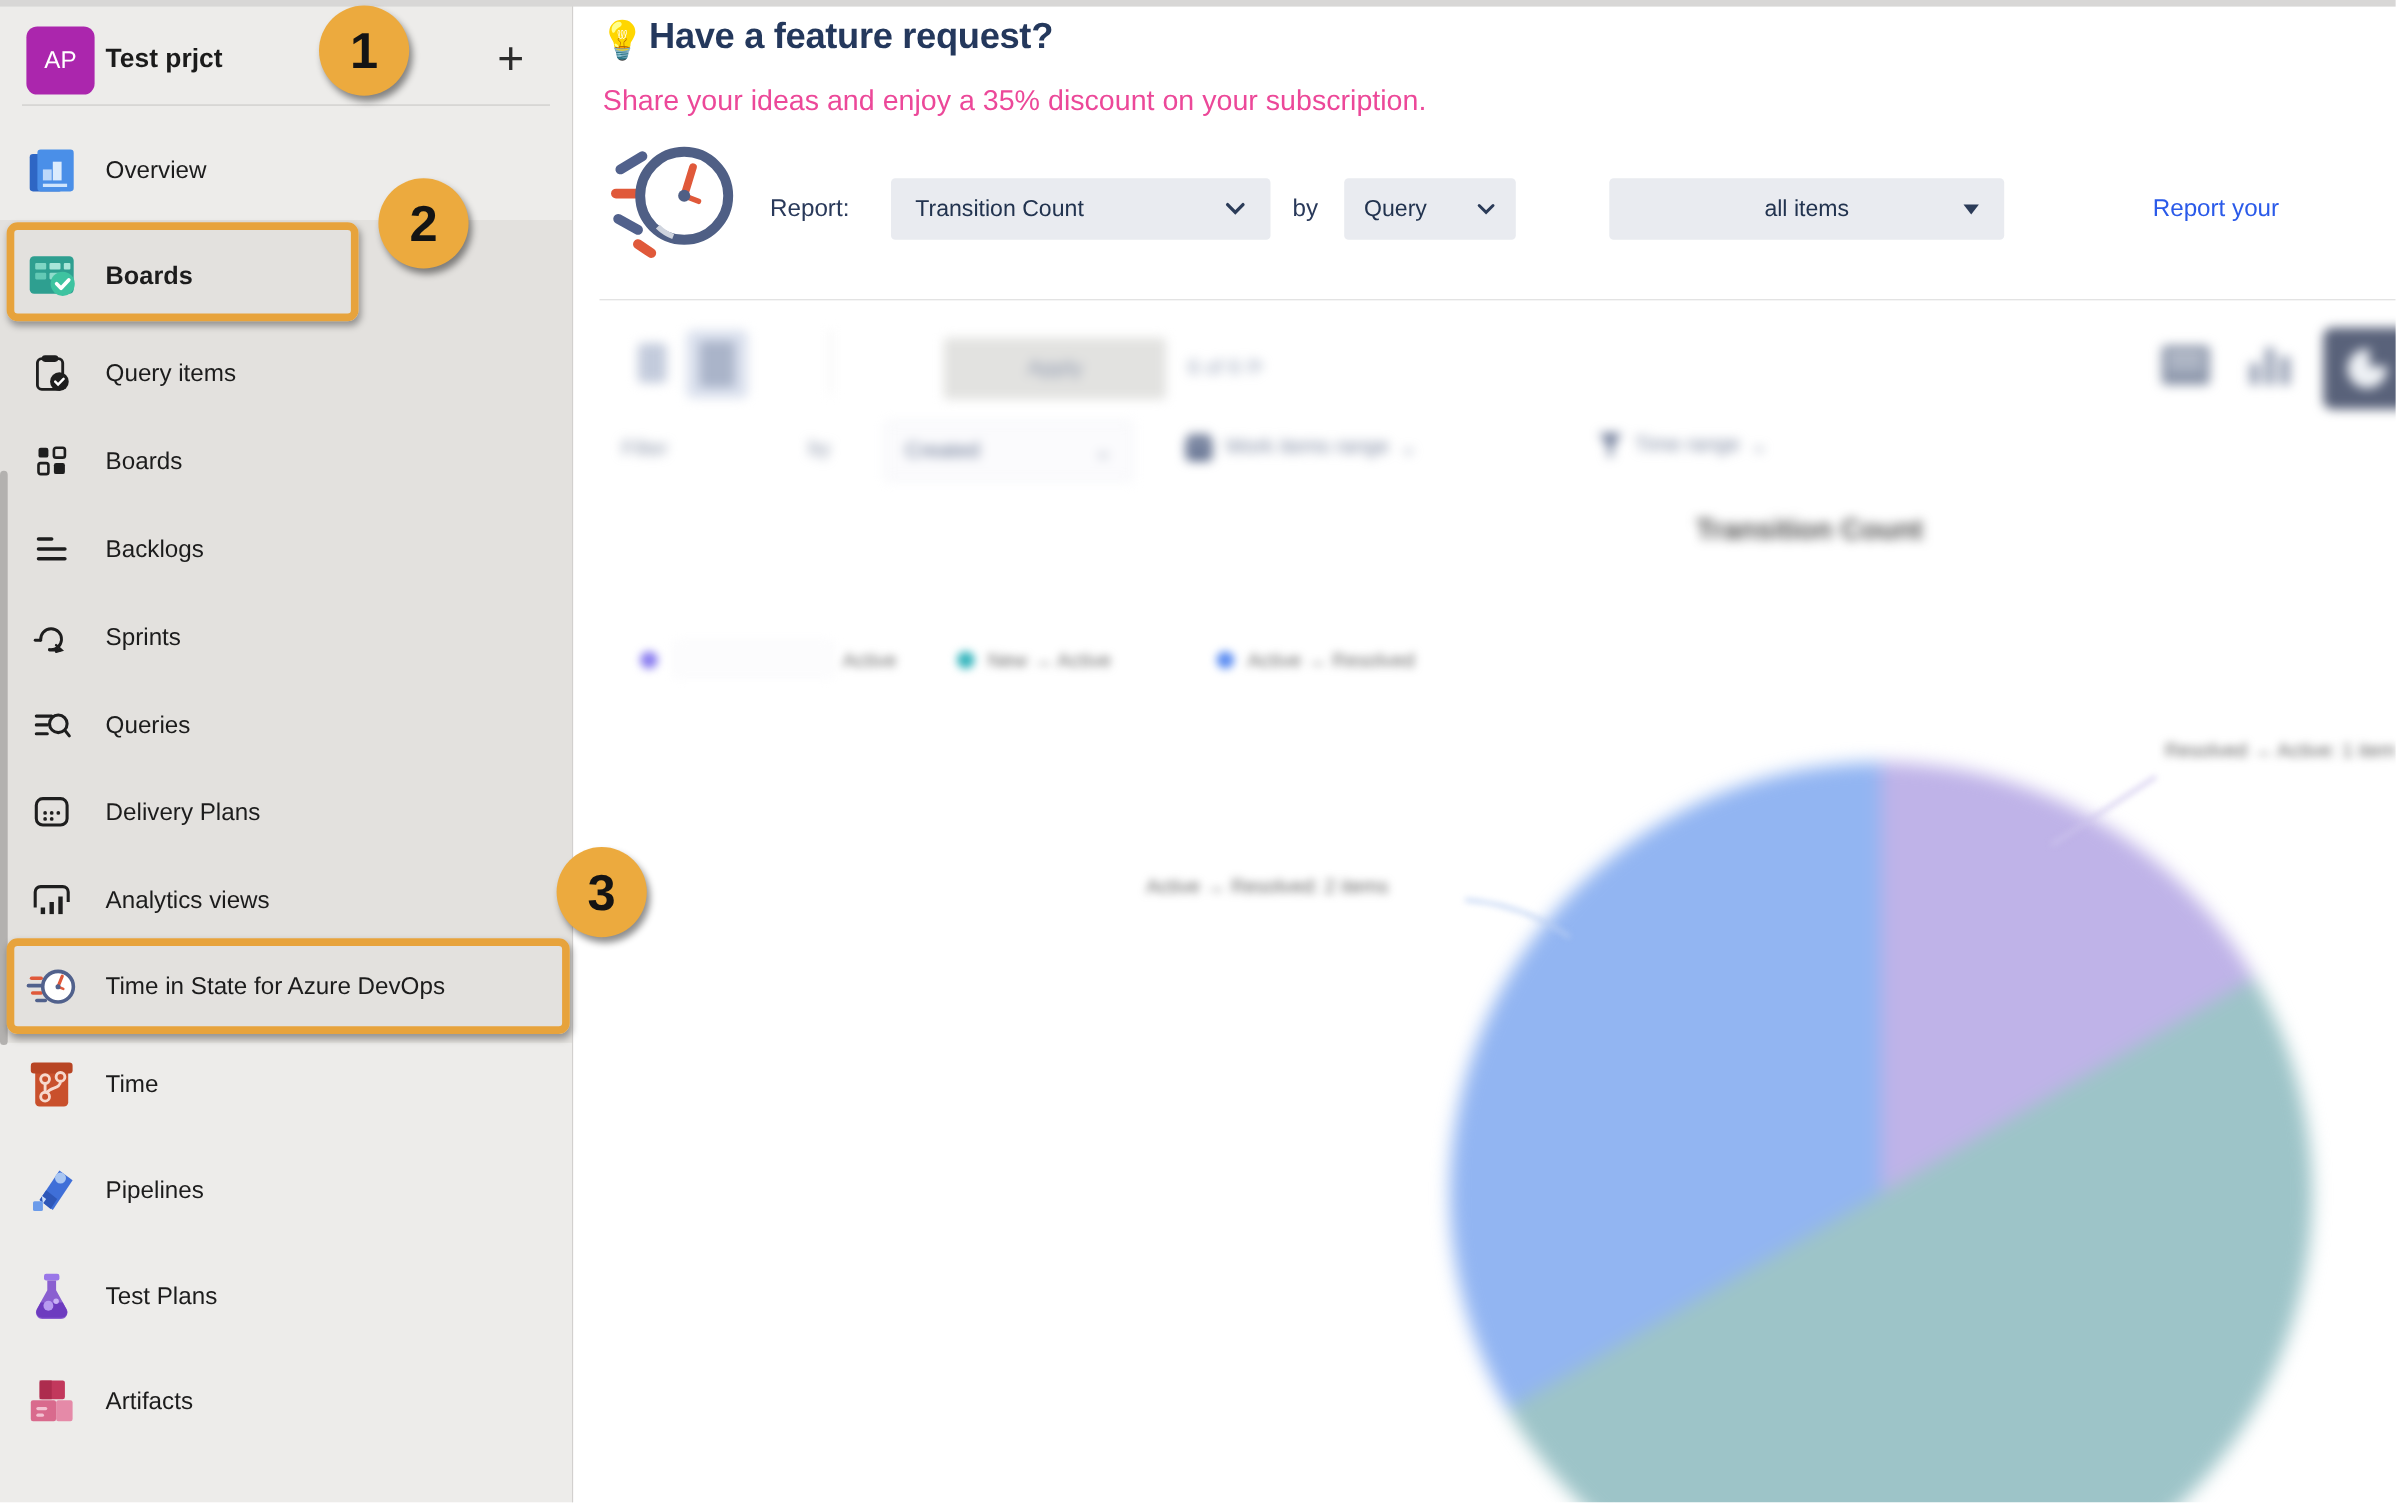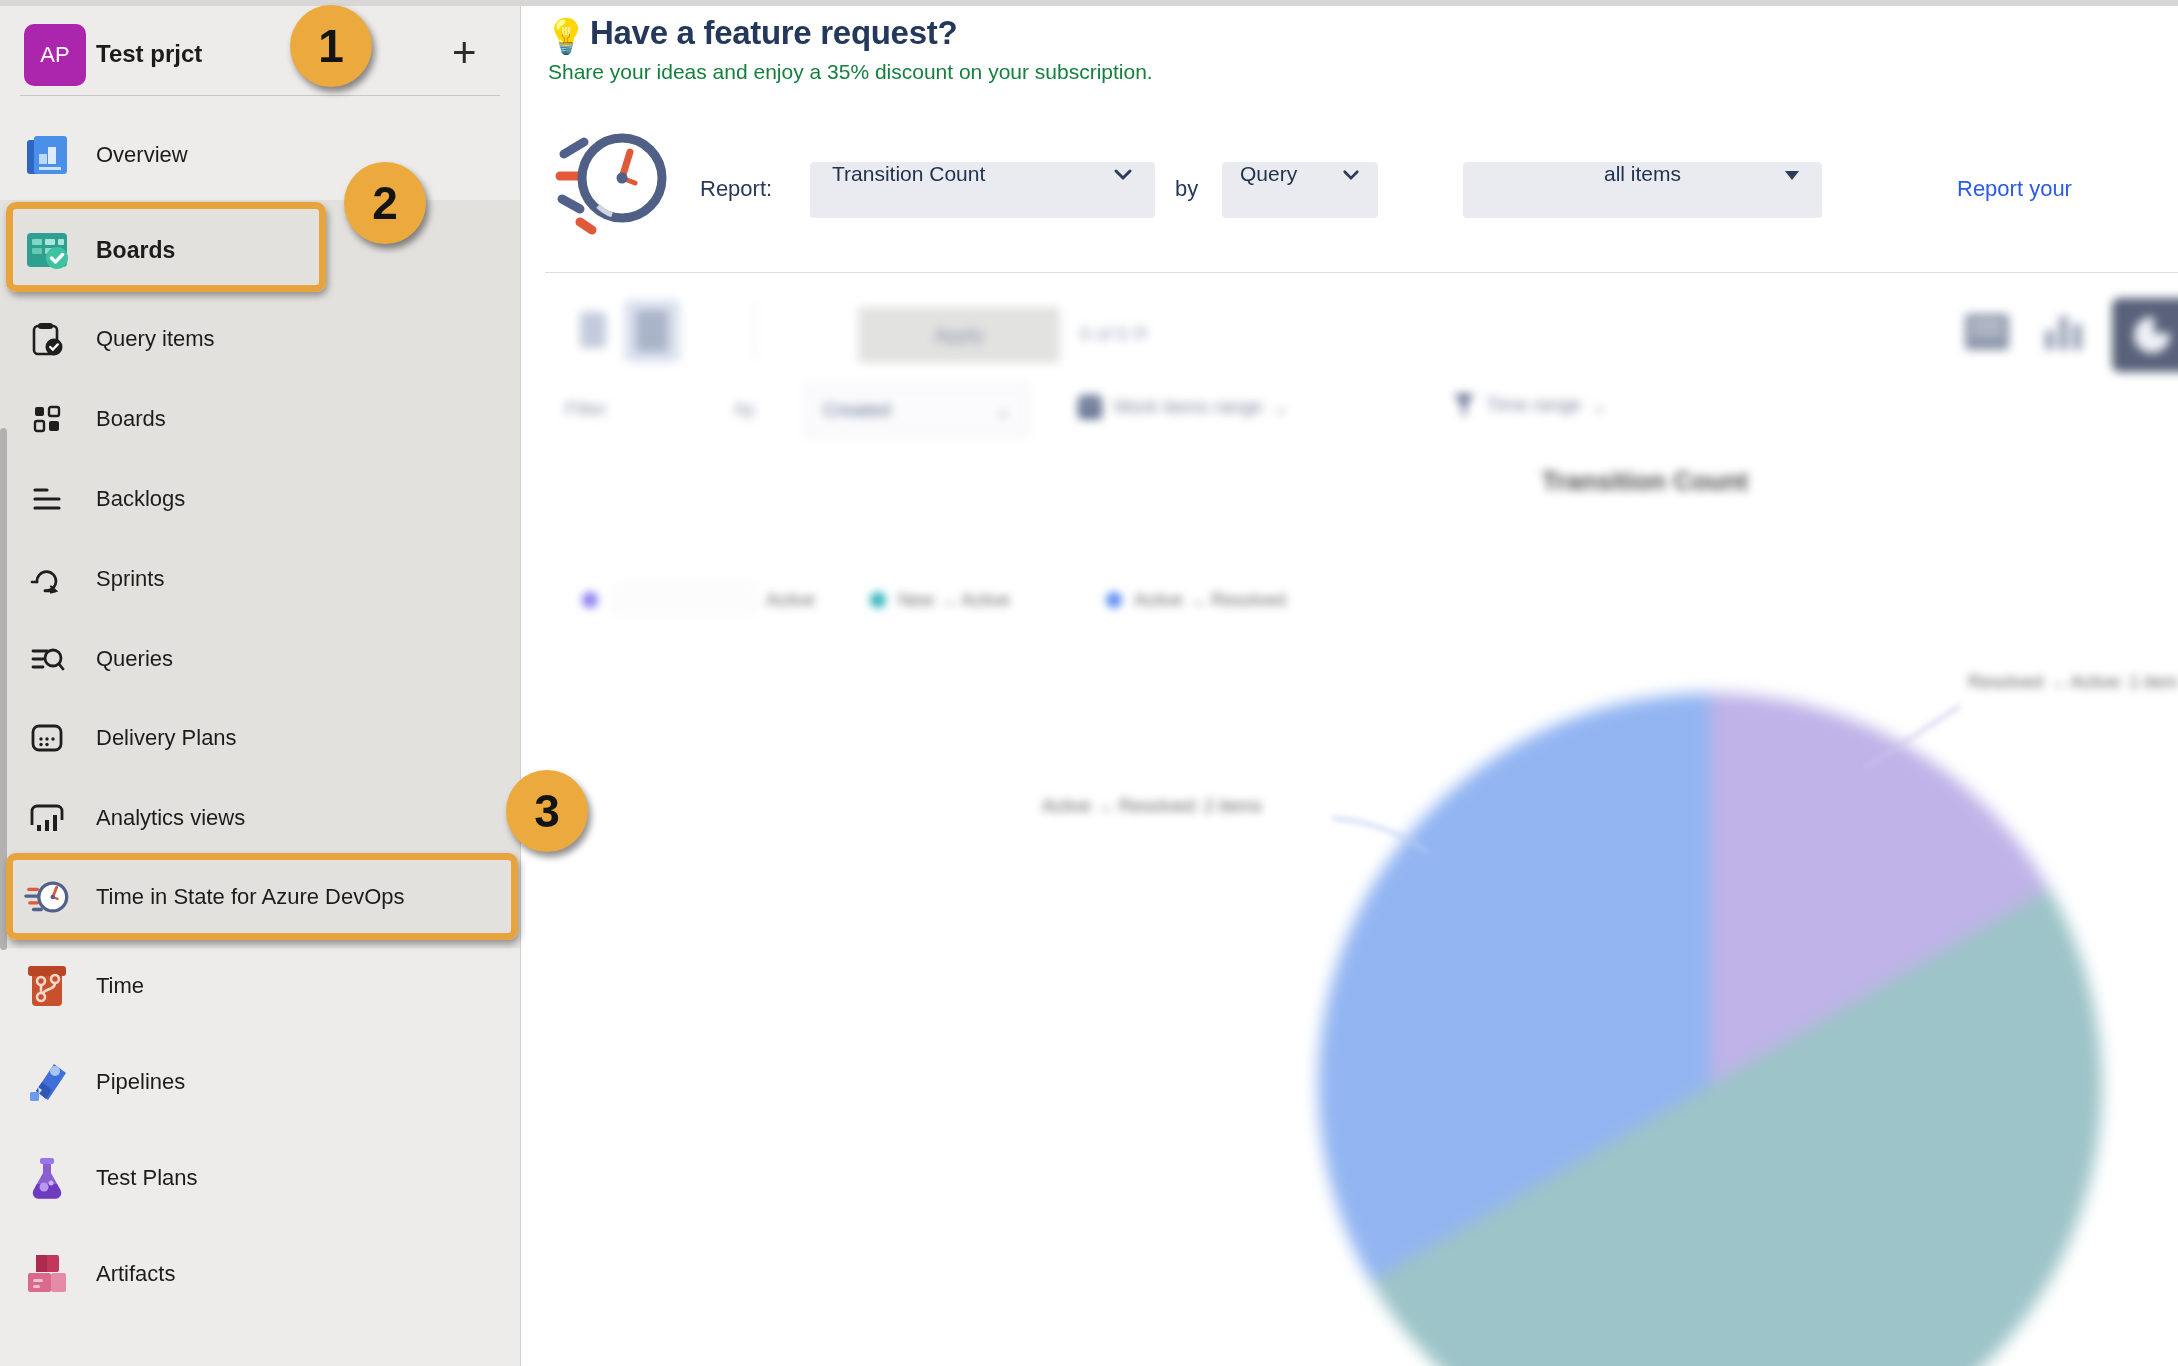--- a/index.html
+++ b/index.html
@@ -35,24 +35,24 @@
   .badge{width:82px;height:82px;border-radius:50%;background:#ecaa3e;z-index:60;
     display:flex;align-items:center;justify-content:center;font-size:46px;font-weight:700;color:#141414;
     box-shadow:3px 5px 7px rgba(0,0,0,.45)}
   .hl-box{border:7px solid #e7a33c;border-radius:10px;z-index:55;
     box-shadow:2px 4px 7px rgba(0,0,0,.35)}
 
   
   .main{left:520px;top:0;width:1658px;height:1366px;background:#fff;overflow:hidden;z-index:5}
   .hdr-emoji{left:25px;top:16px;font-size:34px}
   .hdr-title{left:70px;top:14px;font-size:33px;font-weight:700;color:#24385c;letter-spacing:-.3px}
-  .hdr-sub{left:28px;top:60px;font-size:21px;color:#15803d}
+  .hdr-sub{left:28px;top:76px;font-size:26px;color:#ec4899}
 
   .report-label{left:180px;top:176px;font-size:22px;color:#29395a}
-  .dd{background:#e9ebf0;border-radius:4px;height:56px;display:flex;align-items:flex-start;
+  .dd{background:#e9ebf0;border-radius:4px;height:56px;display:flex;align-items:center;
       color:#22334f;font-size:21px}
   .dd .chev{margin-left:auto}
   .by-label{left:655px;top:176px;font-size:22px;color:#29395a}
   .manage-link{left:1437px;top:176px;font-size:22px;color:#2a5ae9;white-space:nowrap}
   .rule{left:25px;top:272px;width:1633px;height:1px;background:#dcdcdc}
 
   .blur3{filter:blur(3px)} .blur4{filter:blur(4px)} .blur5{filter:blur(5px)} .blur8{filter:blur(8px)}
 
   .apply-btn{left:338px;top:307px;width:202px;height:56px;background:#e2e2e0;border-radius:3px;
     display:flex;align-items:center;justify-content:center;color:#8d97ad;font-size:20px}

